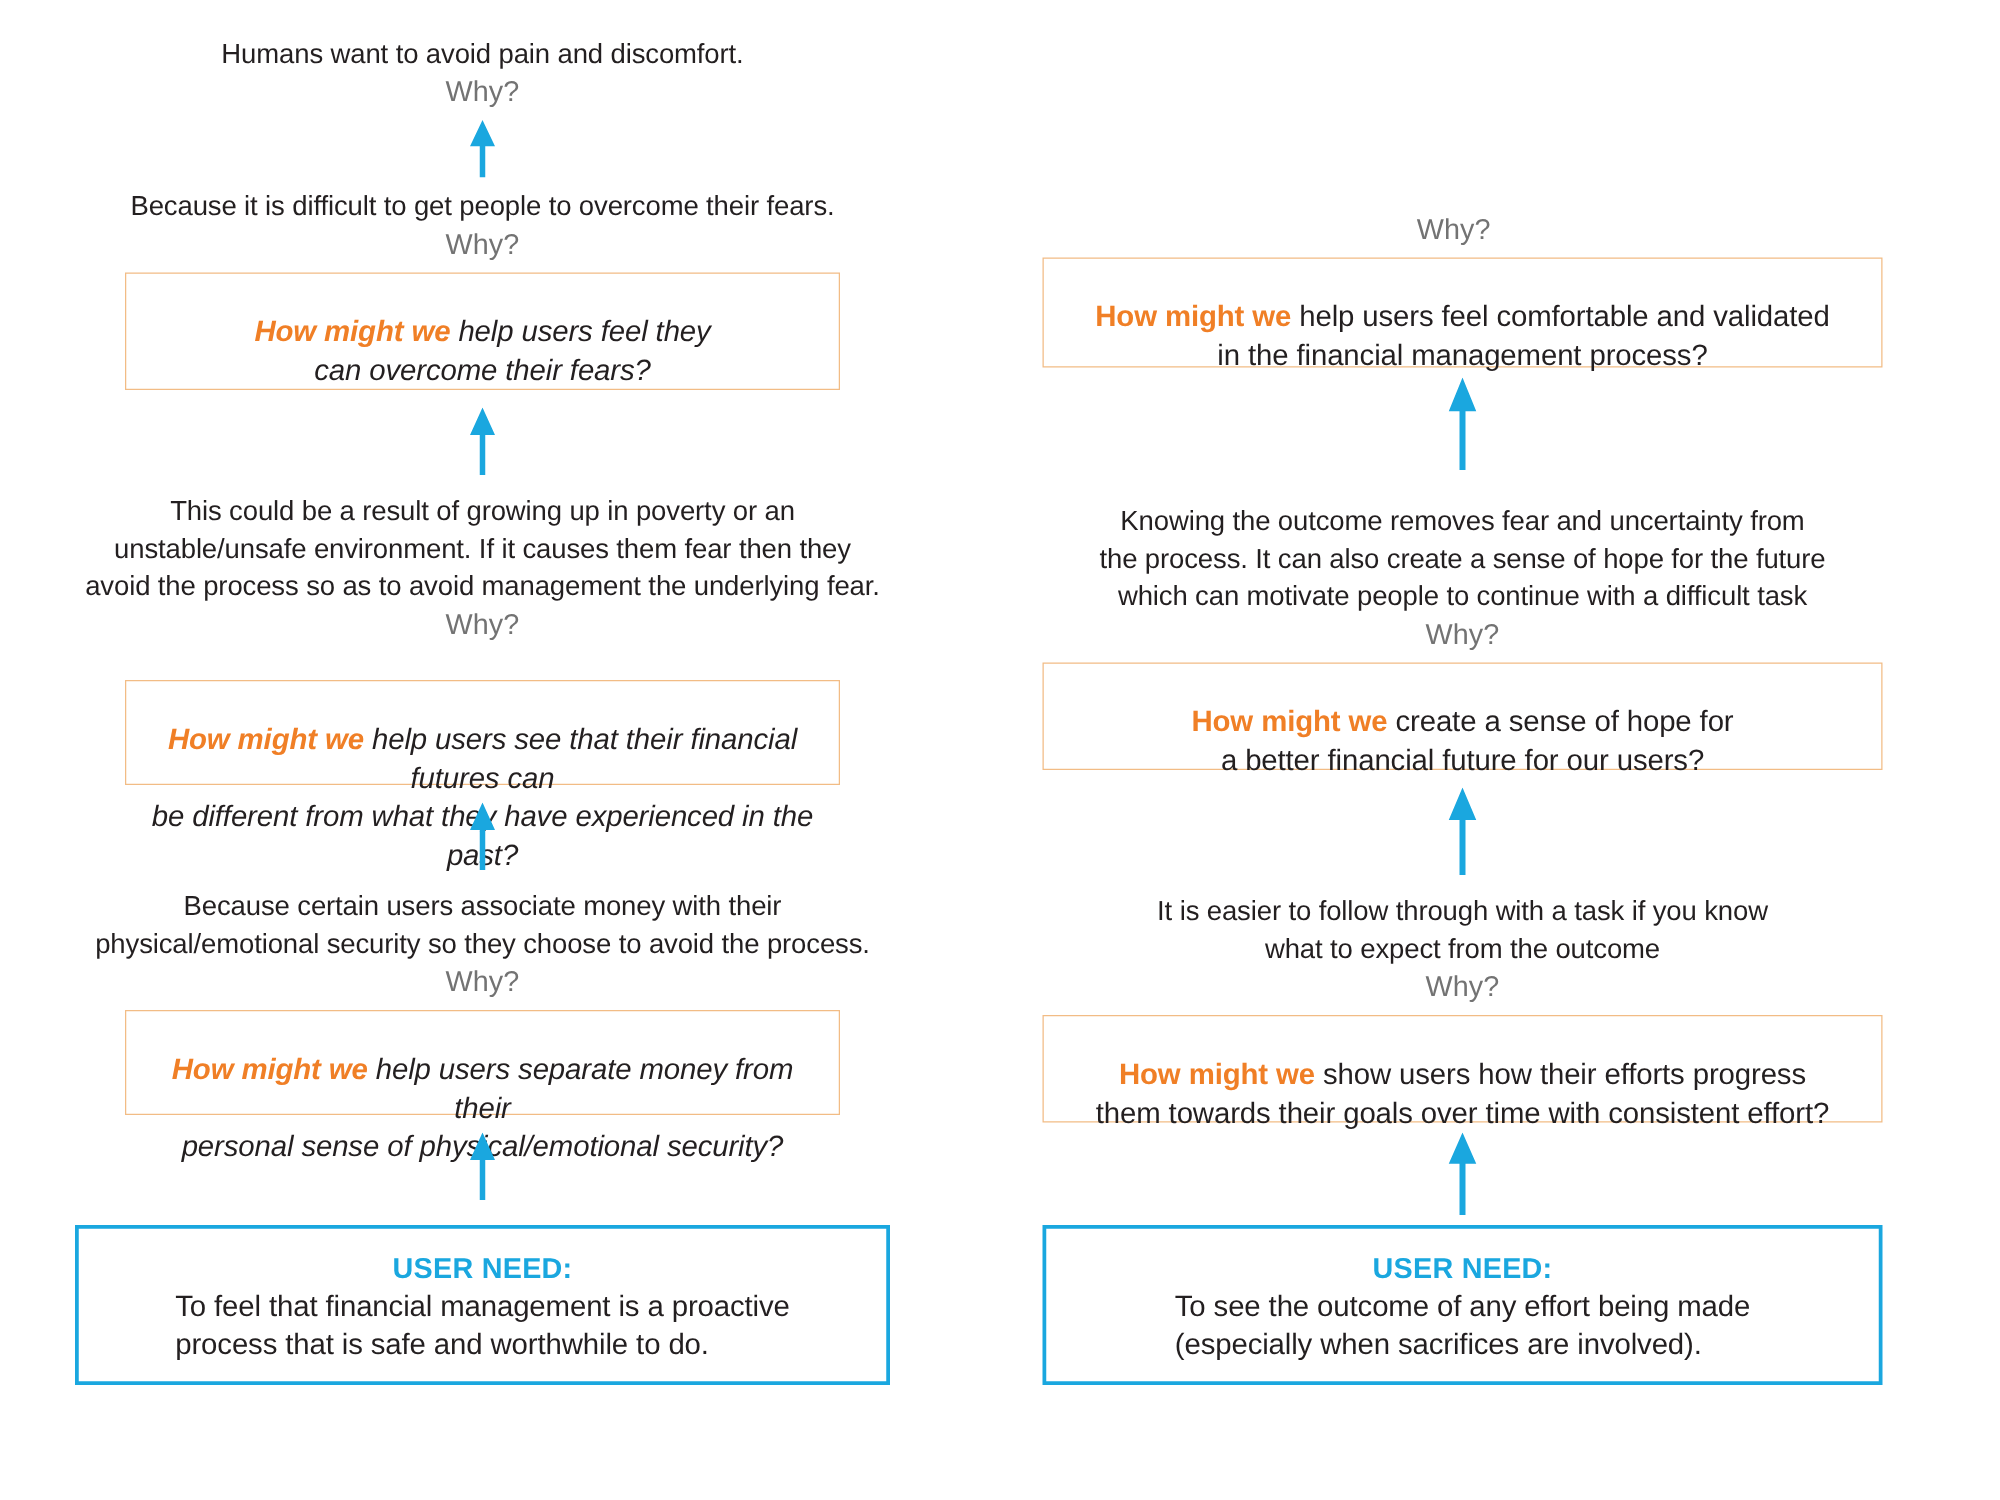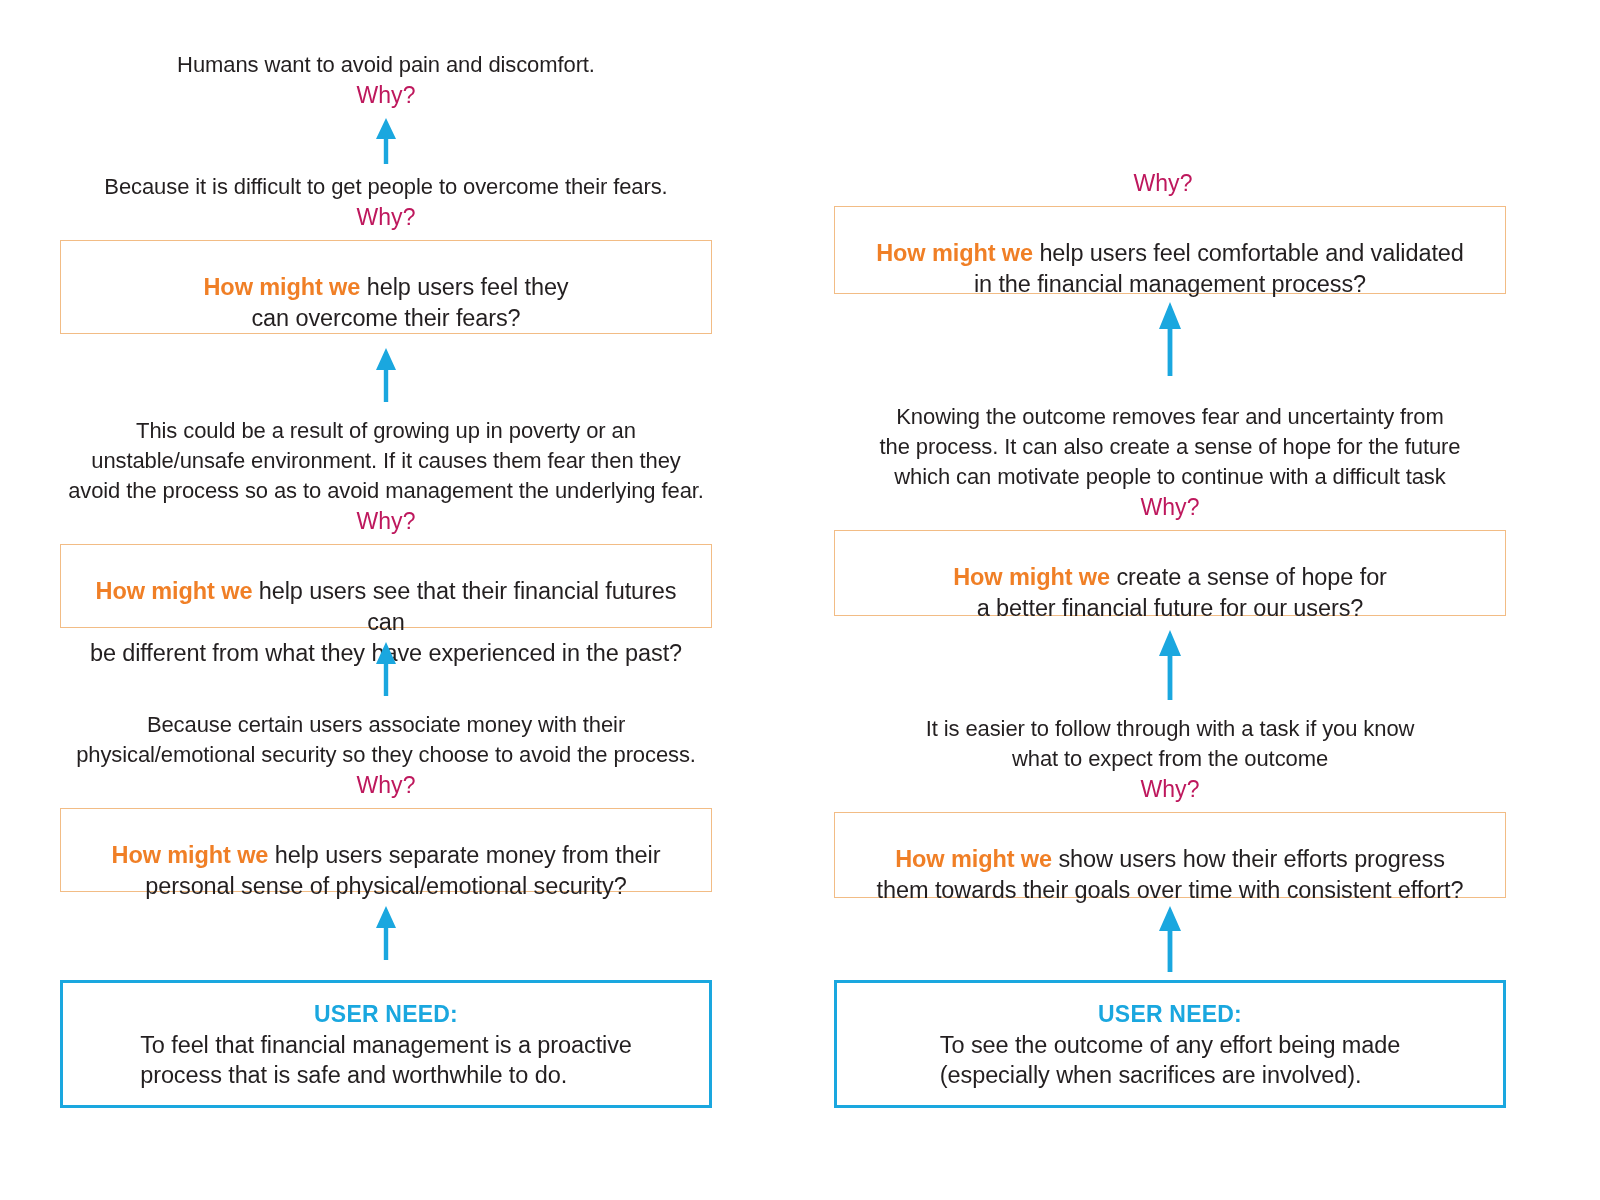--- a/index.html
+++ b/index.html
@@ -40,21 +40,21 @@
     flex-direction: column-reverse;
     align-items: center;
   }
 
   
   .why-block {
     width: 700px;
     text-align: center;
   }
   .why-label {
-    color: #be185d;
+    color: #737373;
     font-size: 23px;
     line-height: 30px;
     letter-spacing: 0.1px;
   }
   .why-text {
     color: #231f20;
     font-size: 22px;
     line-height: 30px;
     letter-spacing: -0.1px;
     white-space: pre-line;
@@ -109,21 +109,21 @@
   }
   .need-text {
     color: #231f20;
     font-size: 23.5px;
     line-height: 30px;
     letter-spacing: -0.1px;
     white-space: pre-line;
   }
 
   
-  .left .hmw-box  { width: 652px; }
+  .left .hmw-box  { width: 572px; font-style: italic; }
   .left .need-box { width: 652px; height: 128px; }
 
   
   .right .hmw-box  { width: 672px; }
   .right .need-box { width: 672px; height: 128px; }
 
   .gap-1 { height: 8px; }
   .gap-2 { height: 14px; }
   .gap-3 { height: 20px; }
   .gap-4 { height: 26px; }
@@ -170,21 +170,21 @@
       <div class="gap-2"></div>
 
       <div class="arrow">
         <svg width="28" height="54" viewBox="0 0 28 54">
           <path d="M14 0 L24 22 L16.2 22 L16.2 54 L11.8 54 L11.8 22 L4 22 Z" fill="#1AA7DF"></path>
         </svg>
       </div>
 
       <div class="gap-2"></div>
 
-      <div class="hmw-box" style="height:84px;">
+      <div class="hmw-box" style="height:84px;margin-top:22px;">
         <div class="hmw-text">
           <b>How might we</b><span> help users see that their financial futures can
 be different from what they have experienced in the past?</span>
         </div>
       </div>
 
       <div class="gap-1"></div>
 
       <div class="why-block">
         <div class="why-text">This could be a result of growing up in poverty or an

